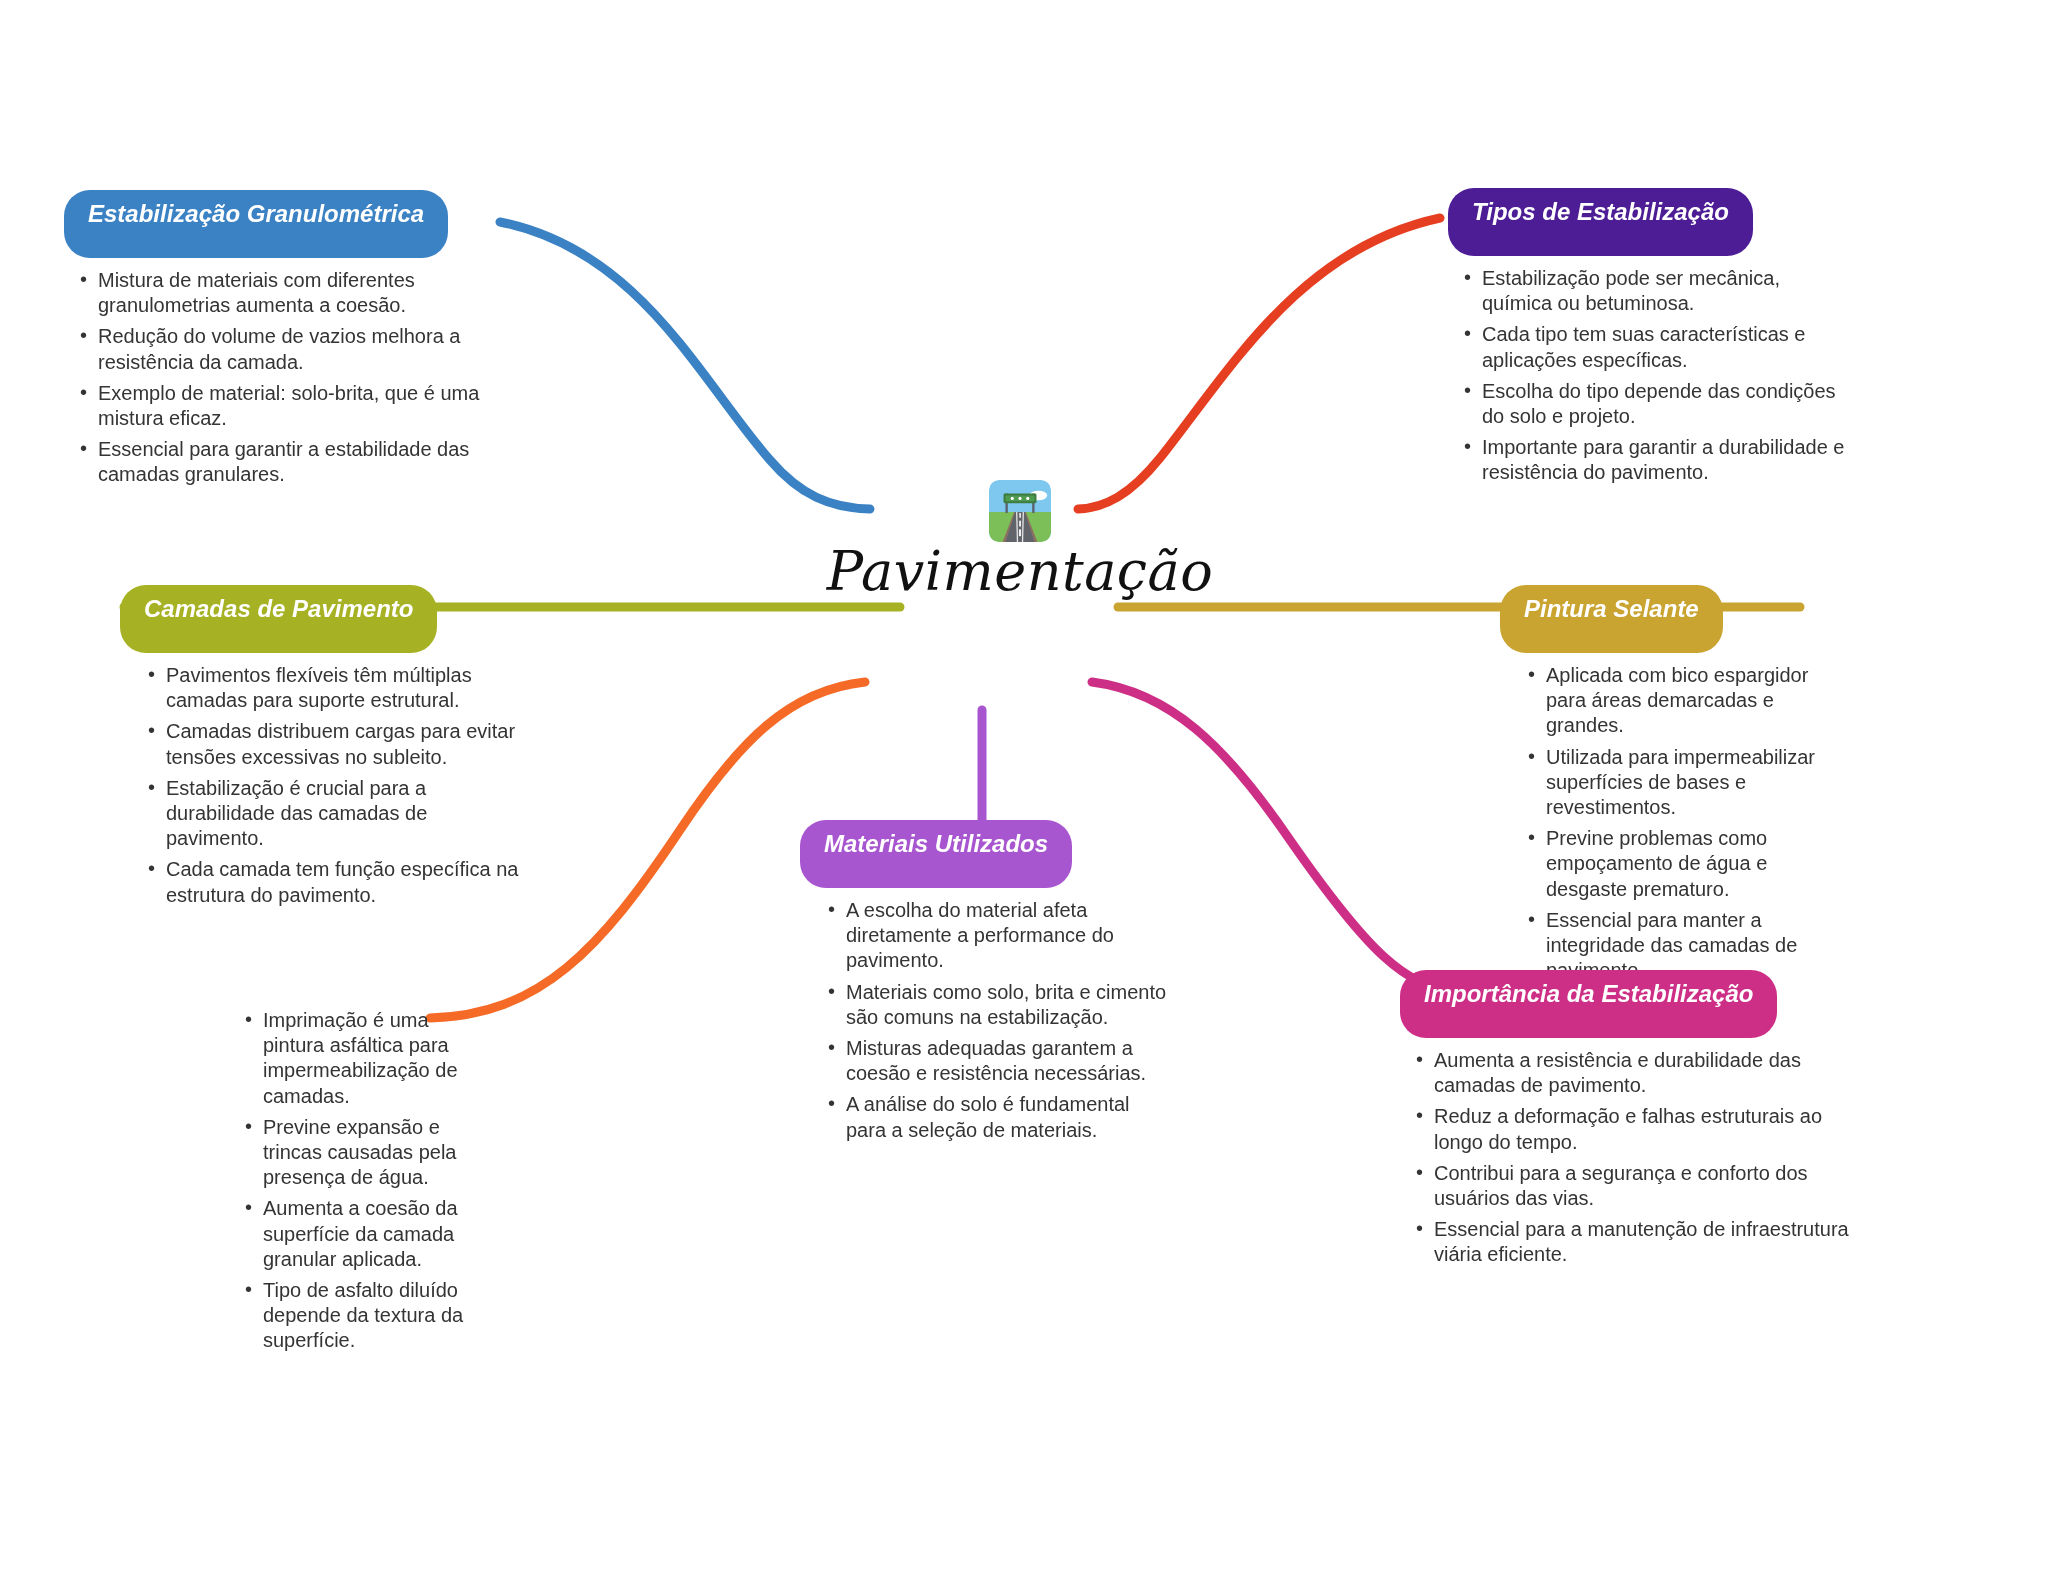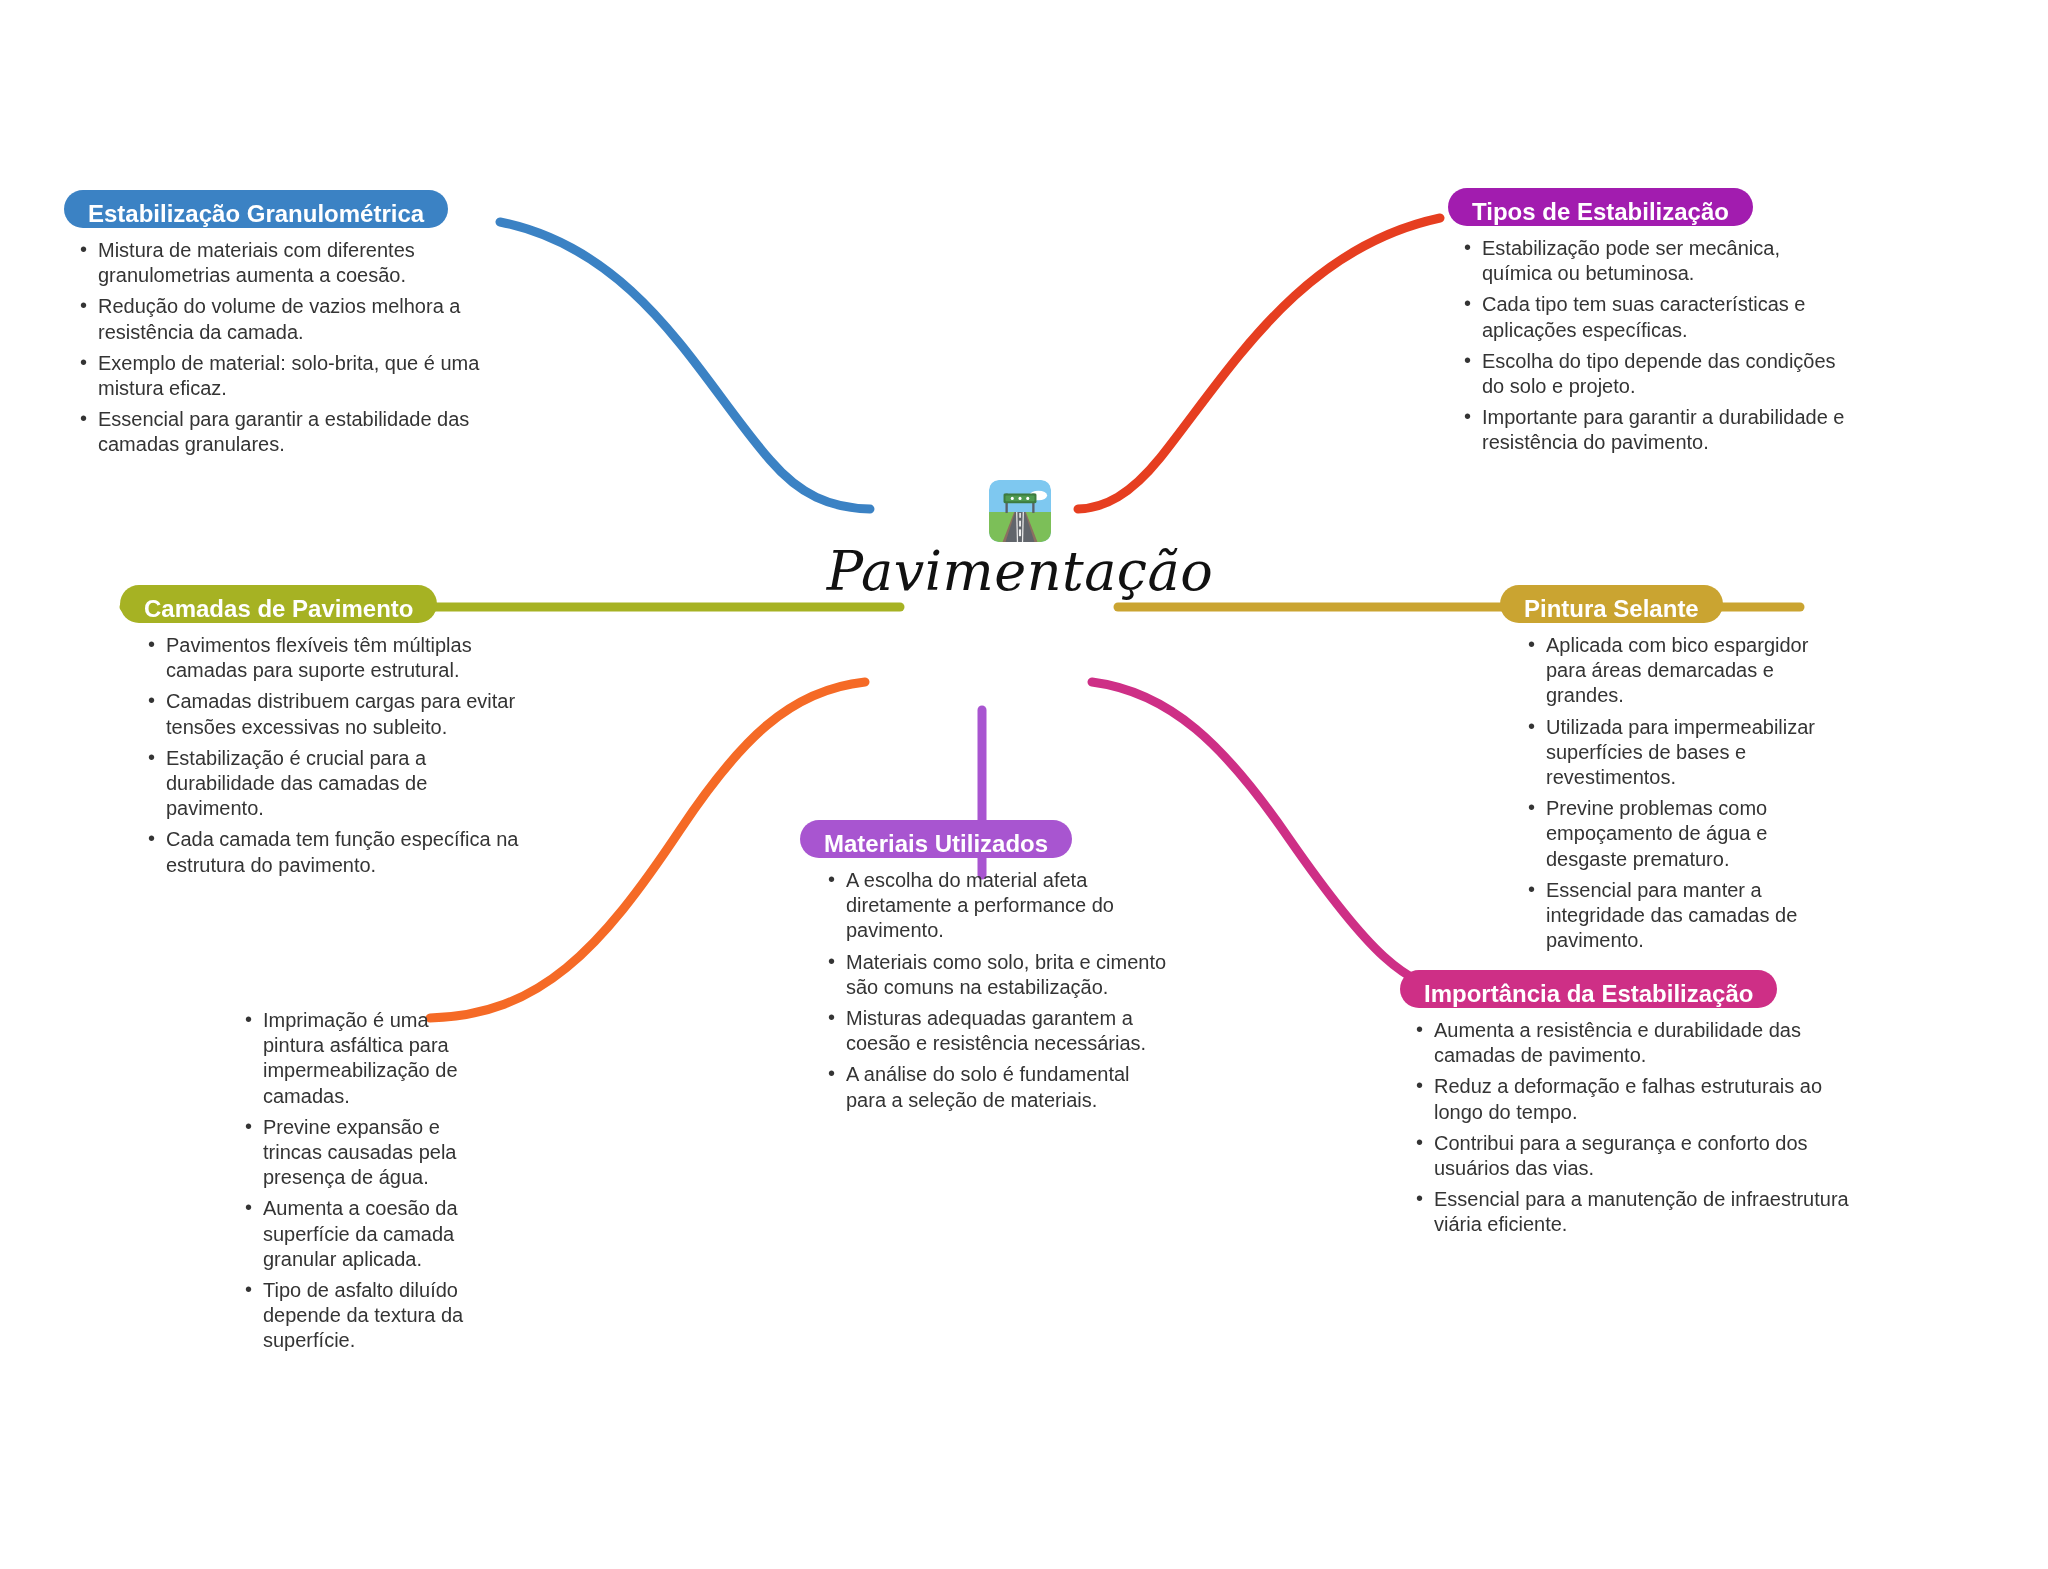--- a/index.html
+++ b/index.html
@@ -57,23 +57,24 @@
   .branch {
     position: absolute;
     z-index: 4;
   }
   .badge {
     display: inline-block;
     color: #ffffff;
     font-weight: 700;
     font-size: 24px;
     line-height: 1;
-    padding: 12px 24px 2px 24px;
+    padding: 12px 24px 32px 24px;
     border-radius: 26px;
     white-space: nowrap;
+    font-style: italic;
   }
   .badge-row {
     display: block;
   }
   .badge-row.rightal { text-align: left; }
 
   ul.points {
     list-style: none;
     margin: 10px 0 0 0;
     padding: 0;
@@ -172,21 +173,21 @@
     <ul class="points">
       <li>Mistura de materiais com diferentes granulometrias aumenta a coesão.</li>
       <li>Redução do volume de vazios melhora a resistência da camada.</li>
       <li>Exemplo de material: solo-brita, que é uma mistura eficaz.</li>
       <li>Essencial para garantir a estabilidade das camadas granulares.</li>
     </ul>
   </div>
 
   <div class="branch" id="branch-tipos">
     <div class="badge-row rightal">
-      <span class="badge" style="background: #a21caf;">Tipos de Estabilização</span>
+      <span class="badge" style="background: #4c1d95;">Tipos de Estabilização</span>
     </div>
     <ul class="points">
       <li>Estabilização pode ser mecânica, química ou betuminosa.</li>
       <li>Cada tipo tem suas características e aplicações específicas.</li>
       <li>Escolha do tipo depende das condições do solo e projeto.</li>
       <li>Importante para garantir a durabilidade e resistência do pavimento.</li>
     </ul>
   </div>
 
   <div class="branch" id="branch-camadas">

